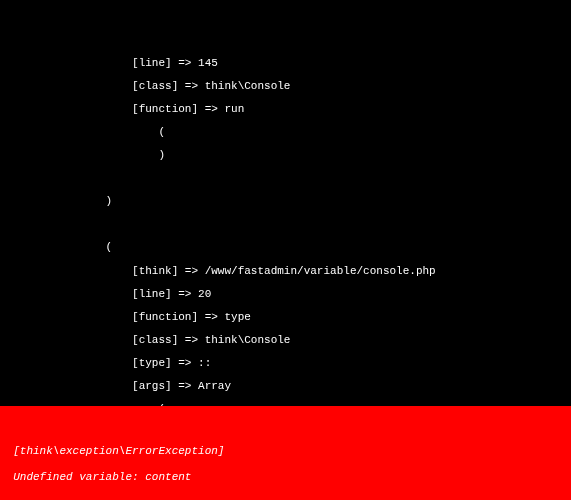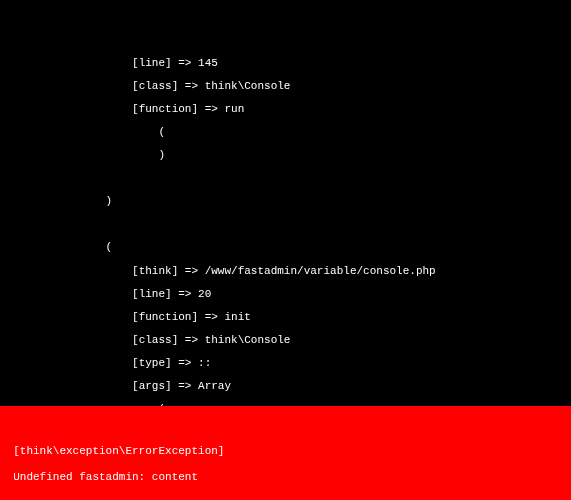--- a/index.html
+++ b/index.html
@@ -18,40 +18,41 @@
     .ln { display: block; }
     .footer {
       position: absolute;
       left: 0;
       bottom: 0;
       width: 571px;
       background: #ff0000;
       color: #ffffff;
       padding: 2px 0 4px 0;
       line-height: 1.15;
+      font-style: italic;
     }
   </style>
 </head>
 <body>
 
 
 
 <div class="trace">
 <span class="ln">                    <span>[line]</span> =&gt; <span>145</span></span>
 <span class="ln">                    <span>[class]</span> =&gt; <span>think\Console</span></span>
 <span class="ln">                    <span>[function]</span> =&gt; <span>run</span></span>
 <span class="ln">                        (</span>
 <span class="ln">                        )</span>
 <span class="ln"> </span>
 <span class="ln">                )</span>
 <span class="ln"> </span>
 <span class="ln">                (</span>
 <span class="ln">                    <span>[think]</span> =&gt; <span>/www/fastadmin/variable/console.php</span></span>
 <span class="ln">                    <span>[line]</span> =&gt; <span>20</span></span>
-<span class="ln">                    <span>[function]</span> =&gt; <span>init</span></span>
+<span class="ln">                    <span>[function]</span> =&gt; <span>type</span></span>
 <span class="ln">                    <span>[class]</span> =&gt; <span>think\Console</span></span>
 <span class="ln">                    <span>[type]</span> =&gt; <span>::</span></span>
 <span class="ln">                    <span>[args]</span> =&gt; <span>Array</span></span>
 <span class="ln">                        (</span>
 <span class="ln">                        )</span>
 
 
 
 
 
@@ -67,17 +68,17 @@
 
 
 
 
 
 </div>
 
 <div class="footer">
 <span class="ln">  </span>
 <span class="ln">  <span>[think\exception\ErrorException]</span></span>
-<span class="ln">  <span>Undefined fastadmin: content</span></span>
+<span class="ln">  <span>Undefined variable: content</span></span>
 </div>
 
 
 
 
 </body></html>

